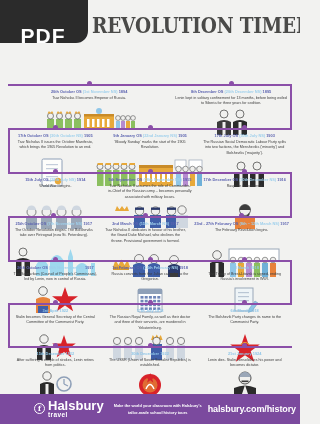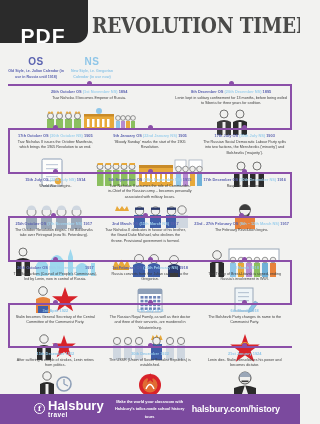--- a/index.html
+++ b/index.html
@@ -107,46 +107,36 @@
   .f-logo-text { color: #fff; line-height: 1.05; }
   .f-logo-text .l1 { font-size: 13px; font-weight: bold; }
   .f-logo-text .l2 { font-size: 6.5px; font-weight: bold; letter-spacing: .4px; }
   .f-tag {
     flex: 1; text-align: center; color: #fff;
     font-size: 3.9px; font-weight: bold; line-height: 1.8;
     margin-left: 8px; margin-right: 4px;
   }
   .f-url {
     color: #fff; font-size: 9px; font-weight: bold;
-    margin-right: 20px; letter-spacing: -.1px;
+    margin-right: 4px; letter-spacing: -.1px;
   }
 </style>
 </head>
 <body>
 
 <div id="page">
 
   <div class="pdf-badge">
     <span>PDF</span>
   </div>
 
   <div class="main-title">
     <span>REVOLUTION TIMELINE</span>
   </div>
 
-  <div class="legend">
-    <div class="legend-col">
-      <div class="legend-key os">OS</div>
-      <div class="legend-desc os">Old Style, i.e. Julian Calendar (in use in Russia until 1918)</div>
-    </div>
-    <div class="legend-col">
-      <div class="legend-key ns">NS</div>
-      <div class="legend-desc ns">New Style, i.e. Gregorian Calendar (in use now)</div>
-    </div>
-  </div>
 
   <div class="rows" id="rows">
       <div class="row" style="height: 44px;">
         <div class="track"></div>
         <div class="cap" style="top: 0px; height: 44px; right: 8px;"></div>
         <div class="cells">
           <div class="cell" style="flex: 1.35 1 0%;">
             <div class="dot"></div>
             <div class="date-line"><span class="d-os">20th October OS</span> <span class="d-ns">(1st November NS)</span> <span class="d-yr">1894</span></div>
             <div class="desc">Tsar Nicholas II becomes Emperor of Russia.</div>

